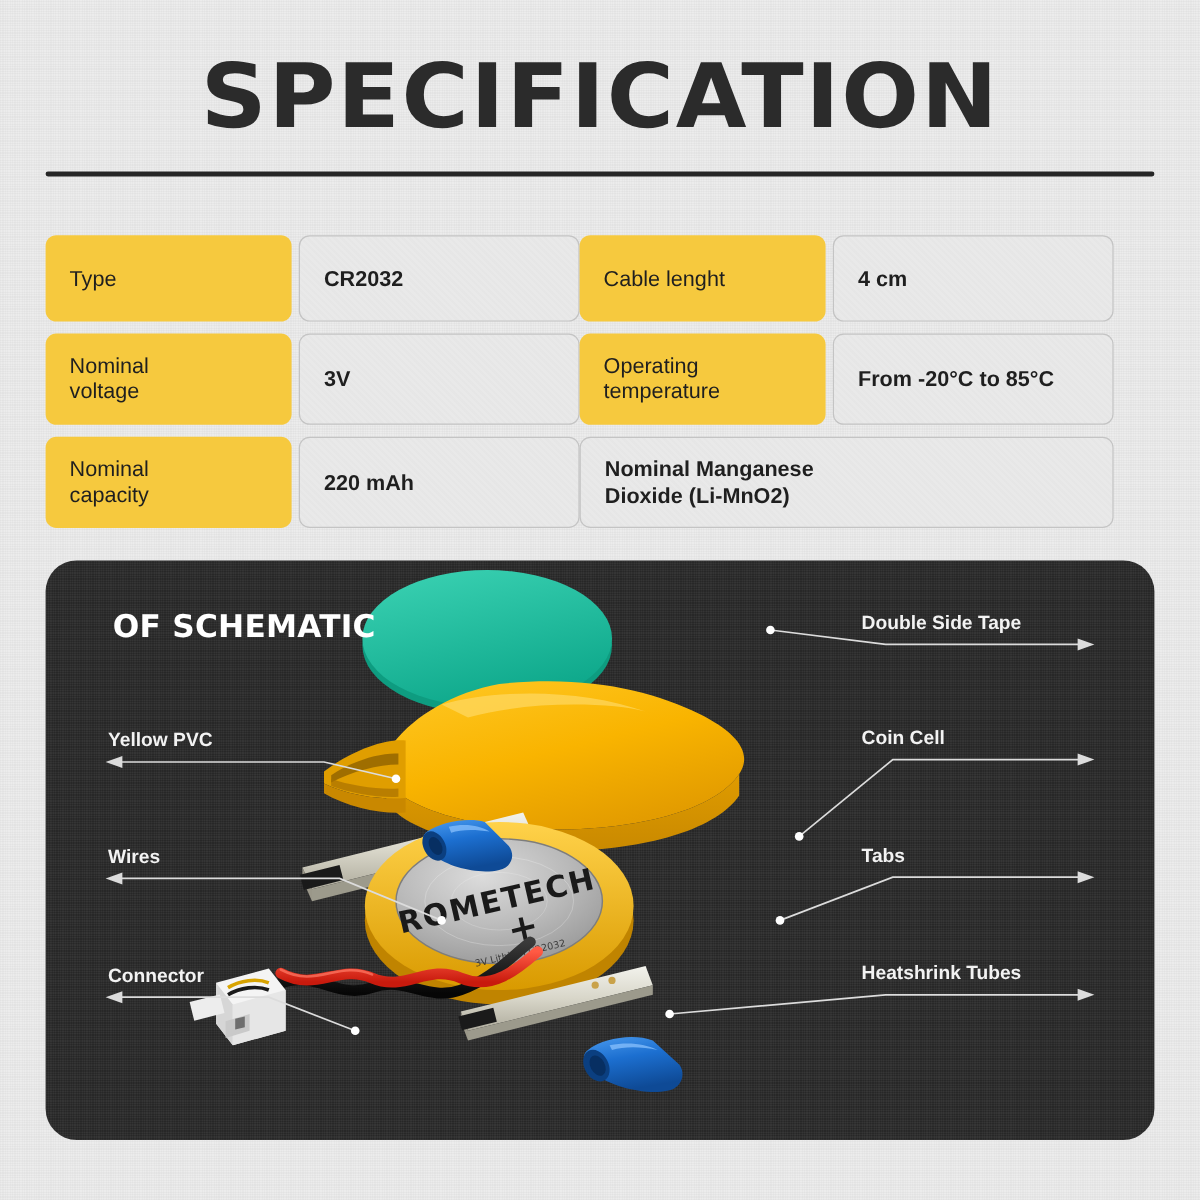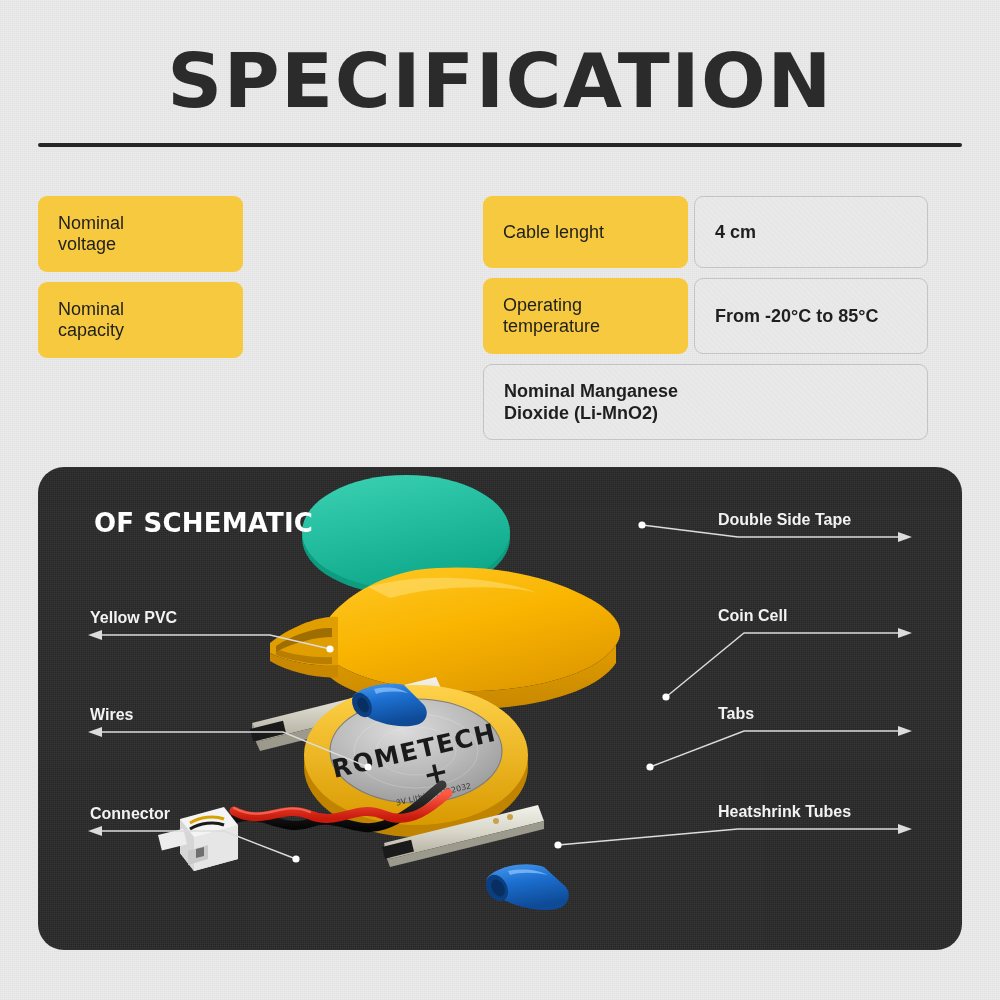--- a/index.html
+++ b/index.html
@@ -104,36 +104,50 @@
 
 <div class="page">
 
   <div class="title">SPECIFICATION</div>
   <div class="title-rule"></div>
 
   <div class="spec-grid">
 
     <div class="spec-col left">
 
+      <div class="spec-row">
+        <div class="spec-key">
+          <span>Type</span>
+        </div>
+        <div class="spec-val">
+          <span>CR2032</span>
+        </div>
+      </div>
 
       <div class="spec-row tall">
         <div class="spec-key">
           <span>
             <span>Nominal</span><br>
             <span>voltage</span>
           </span>
         </div>
+        <div class="spec-val">
+          <span>3V</span>
+        </div>
       </div>
 
       <div class="spec-row tall">
         <div class="spec-key">
           <span>
             <span>Nominal</span><br>
             <span>capacity</span>
           </span>
+        </div>
+        <div class="spec-val">
+          <span>220 mAh</span>
         </div>
       </div>
 
     </div>
 
     <div class="spec-col right">
 
       <div class="spec-row">
         <div class="spec-key">
           <span>Cable lenght</span>

